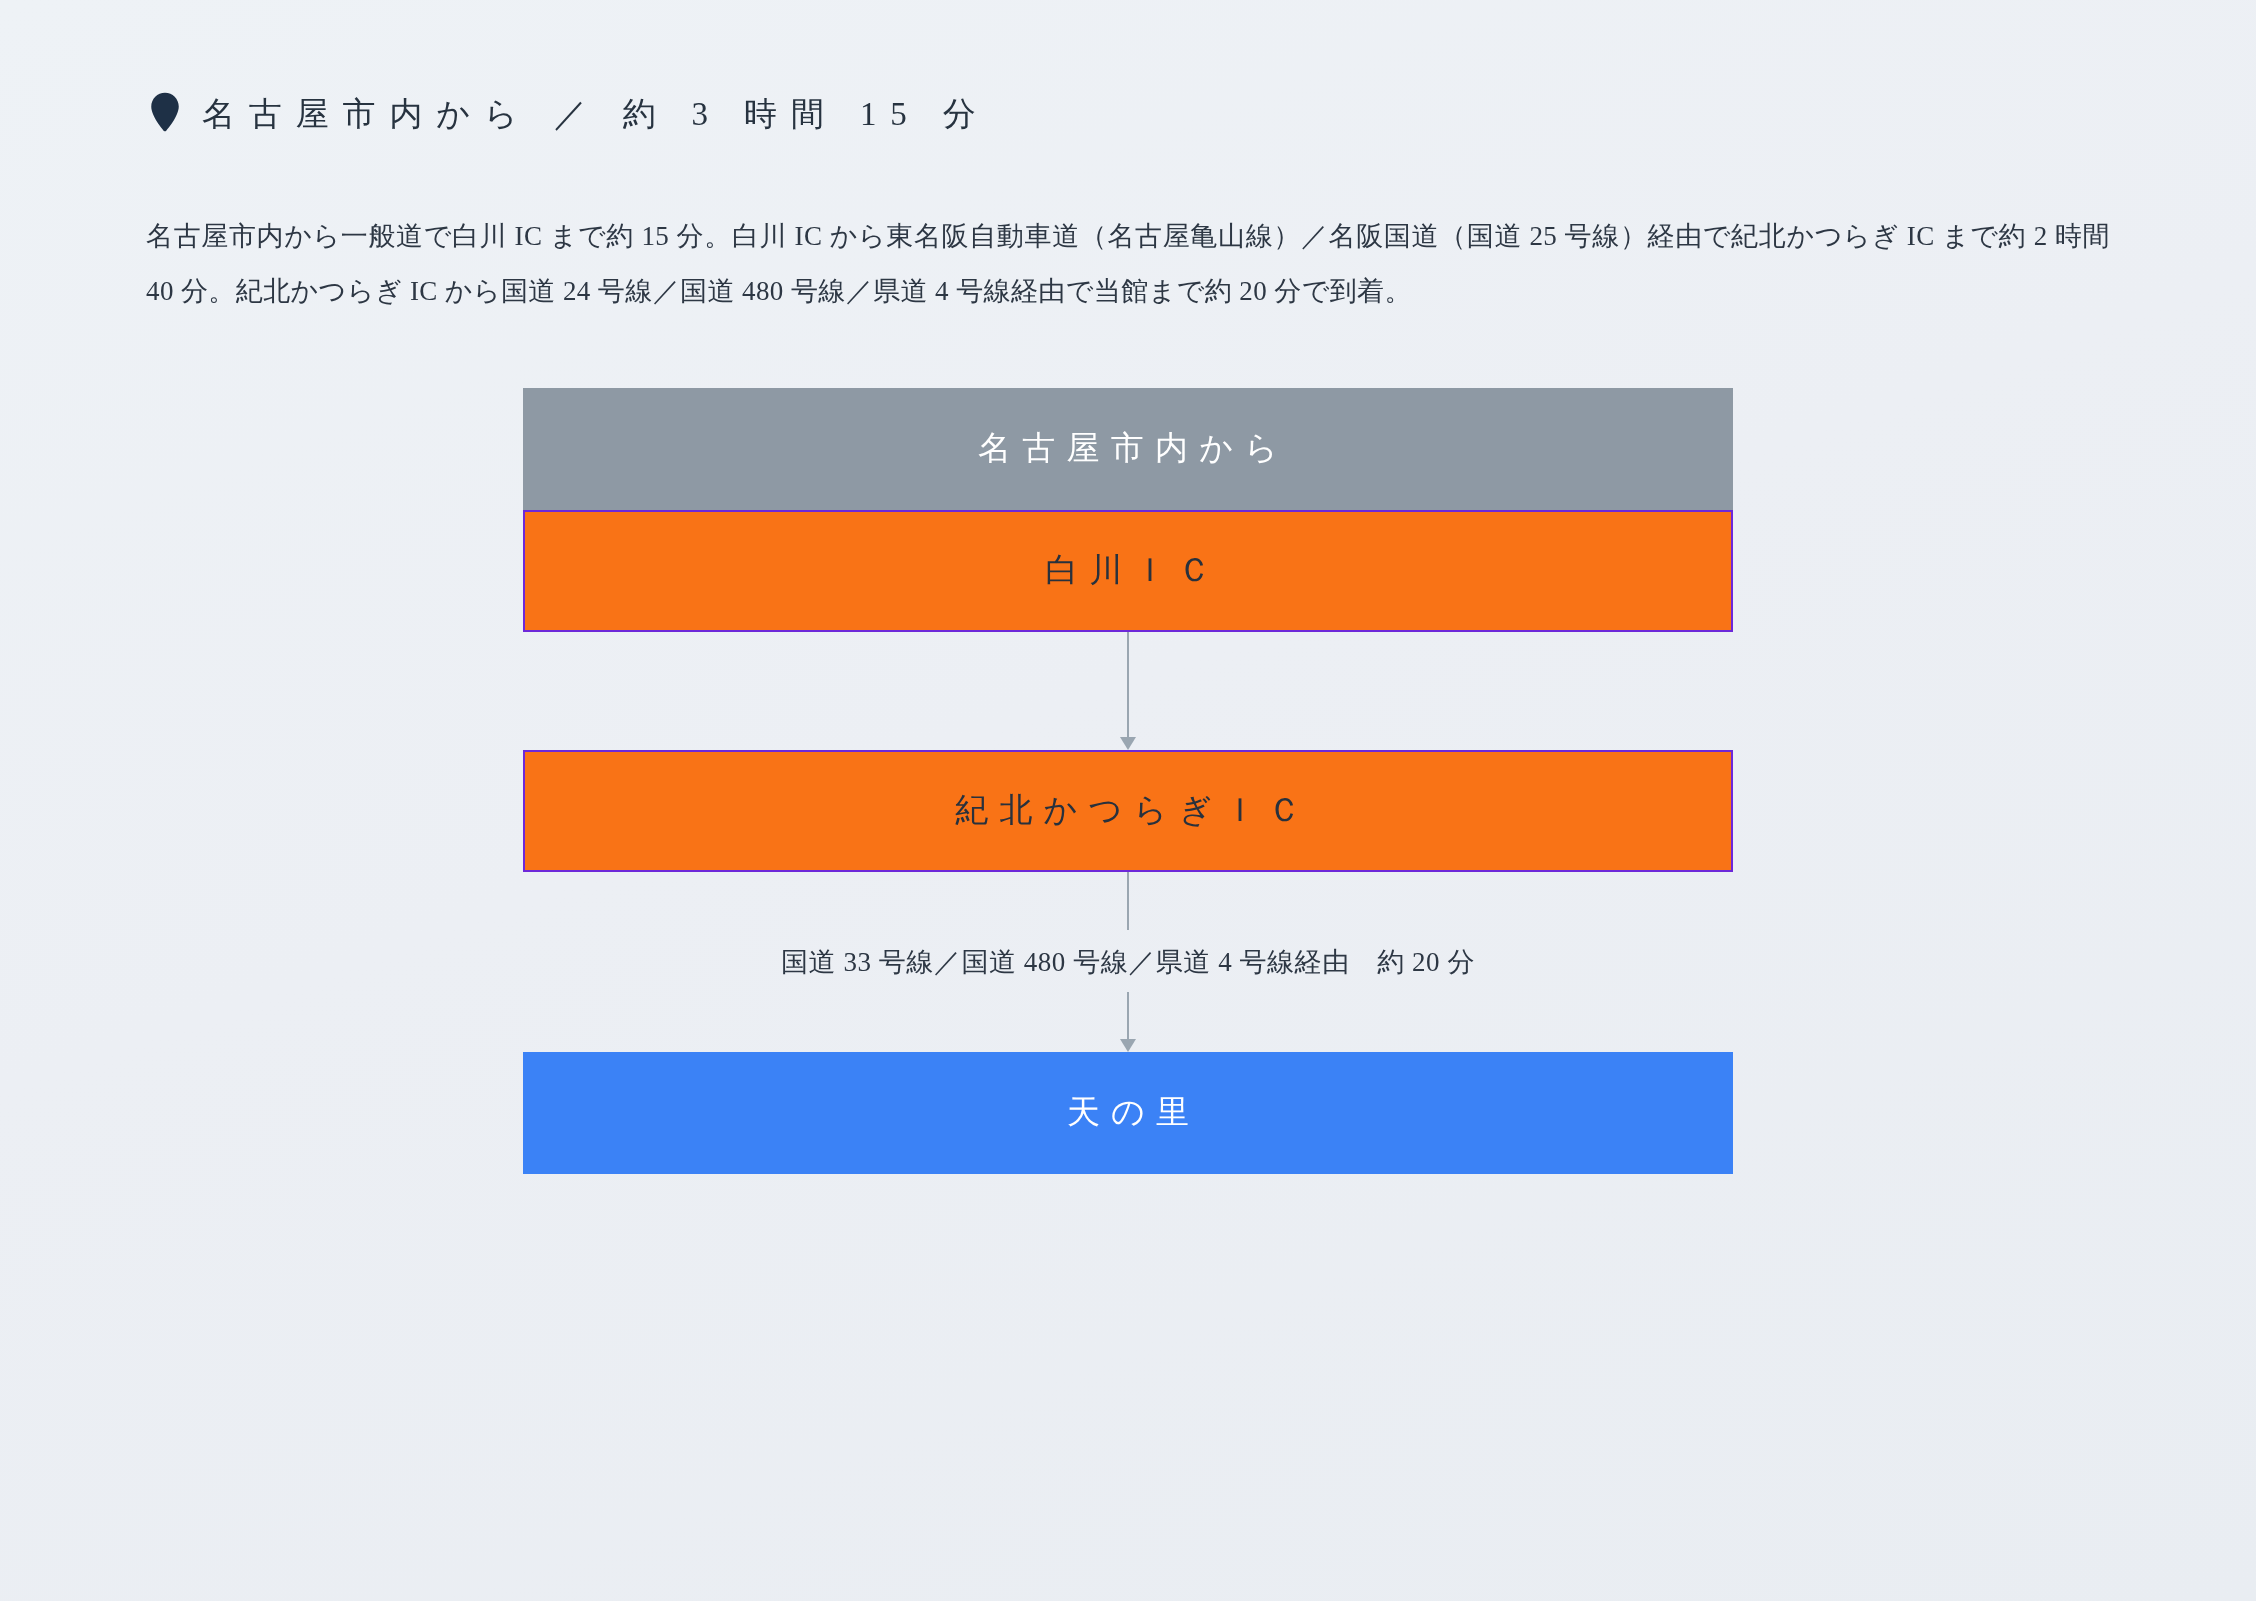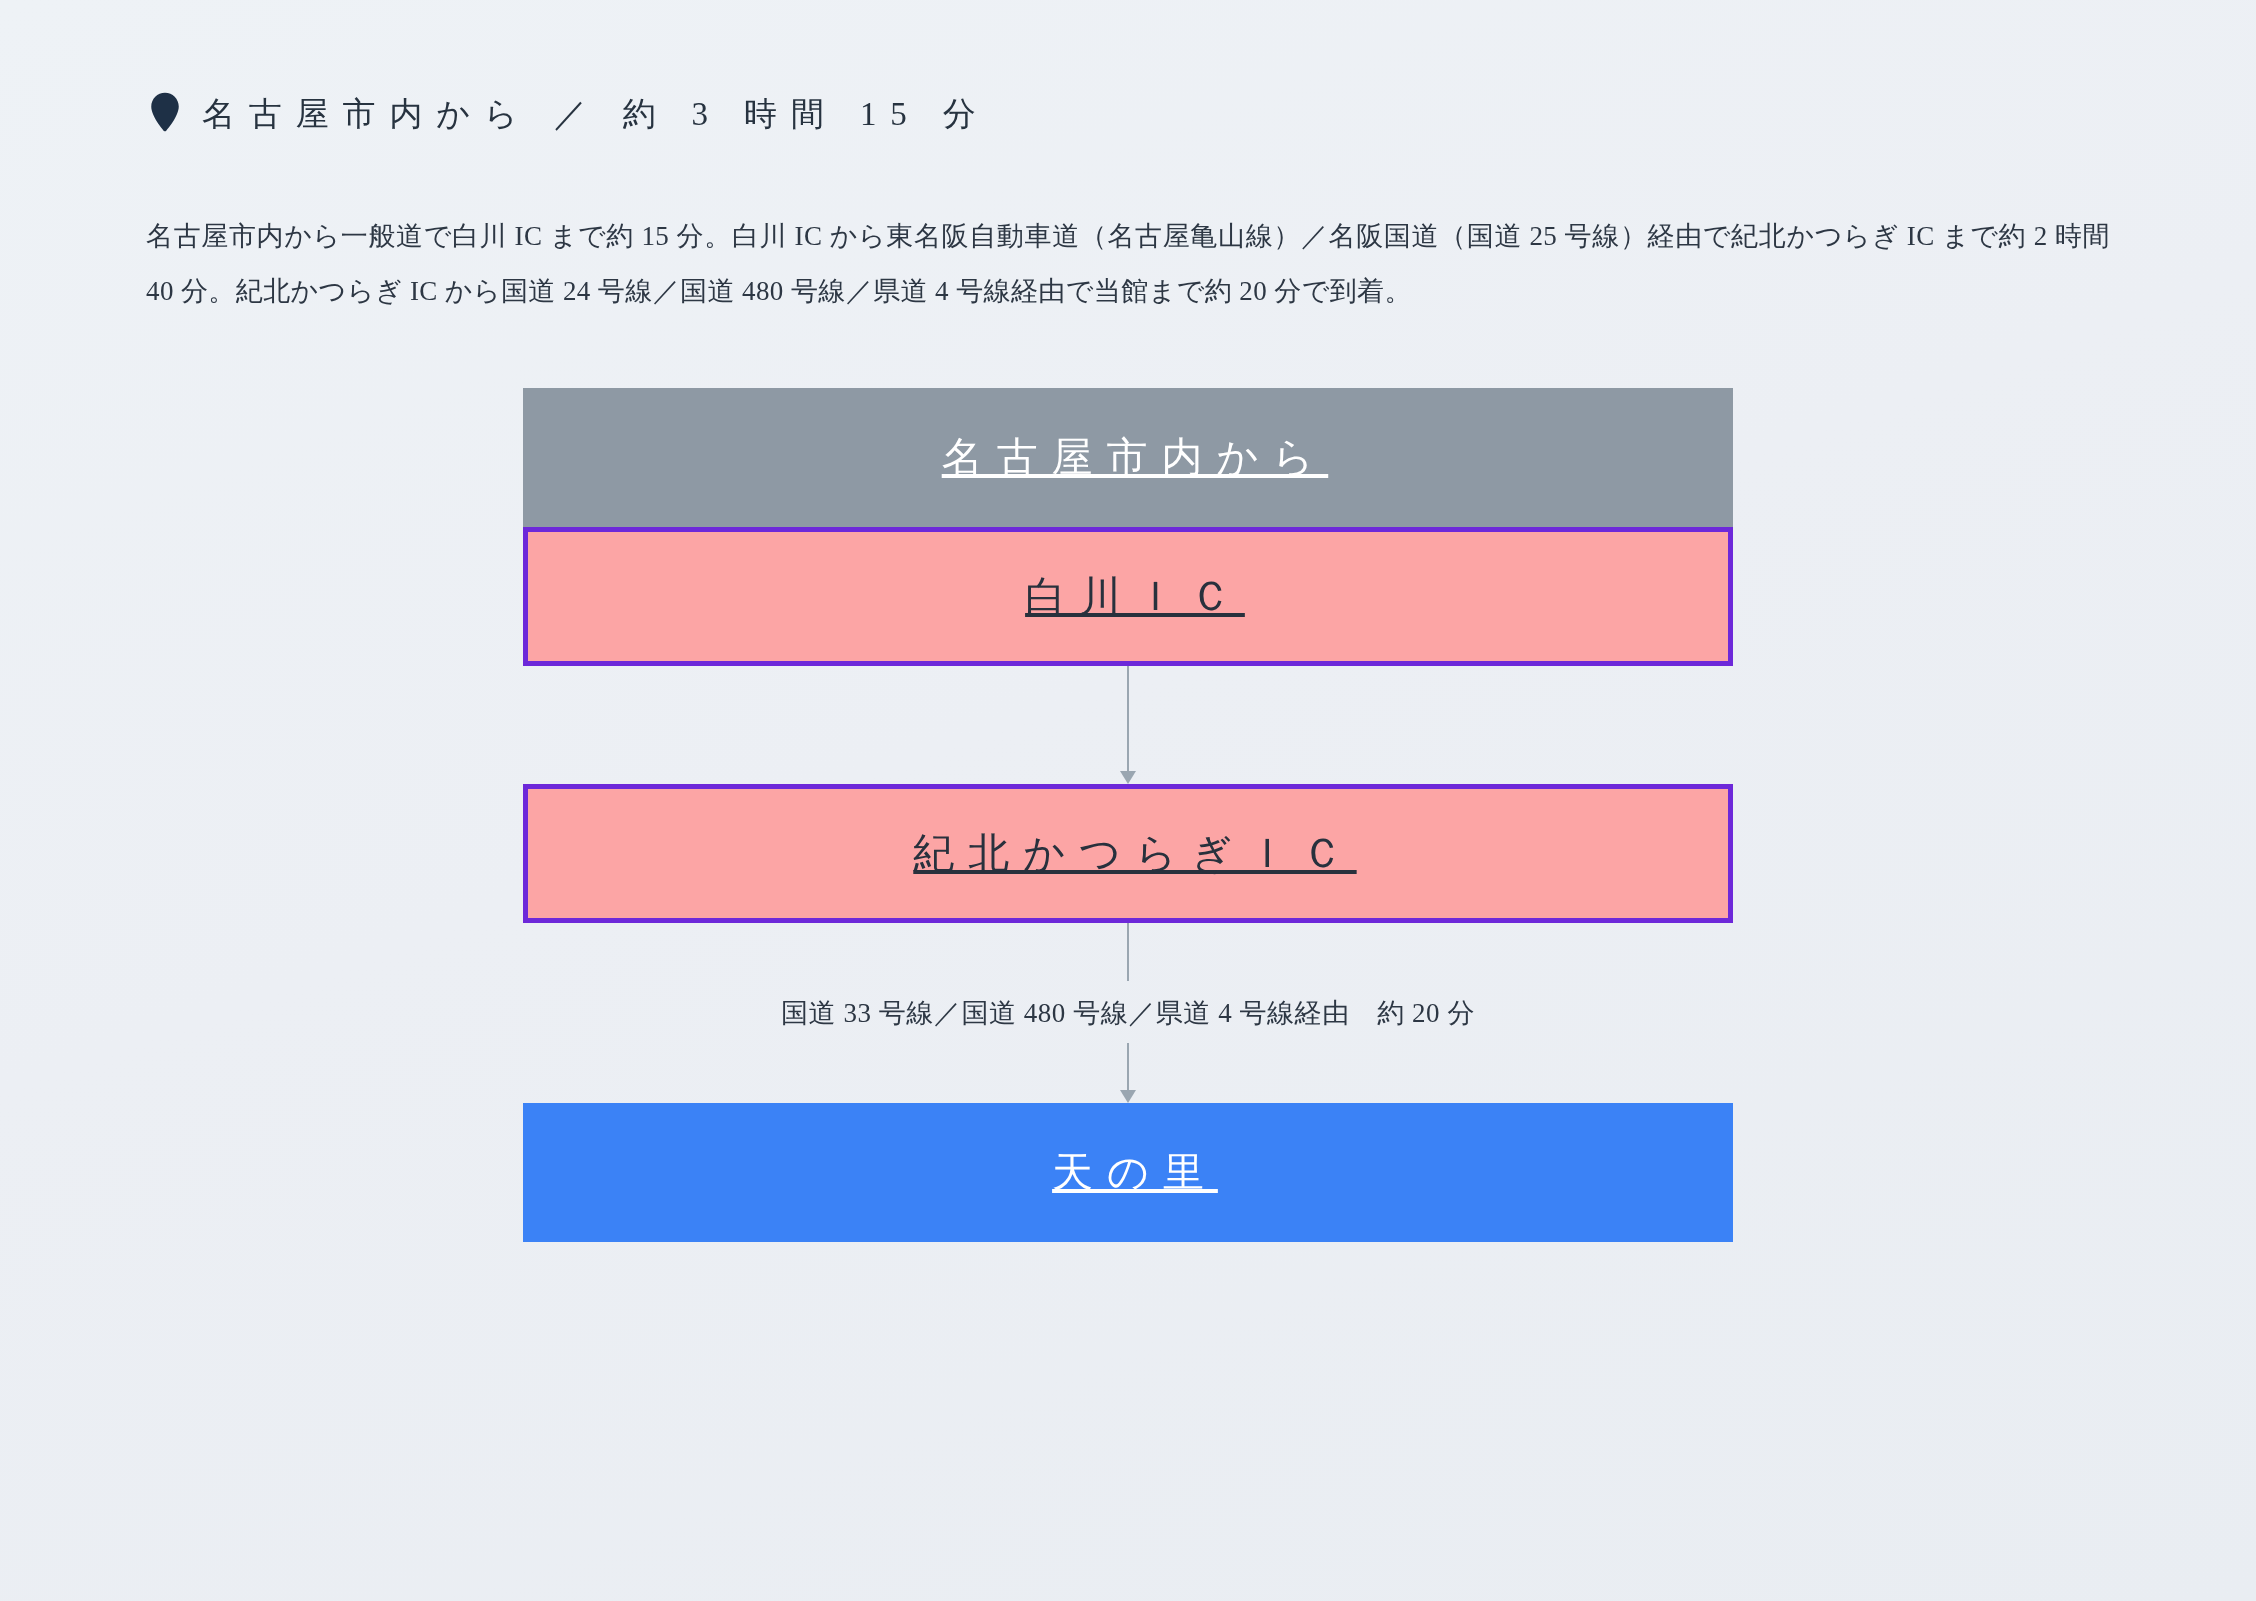--- a/index.html
+++ b/index.html
@@ -61,36 +61,35 @@
     margin: 68px auto 0 auto;
     width: 1210px;
     display: flex;
     flex-direction: column;
     align-items: center;
   }
 
   .node {
     width: 100%;
     box-sizing: border-box;
-    height: 139px;
+    height: 122px;
     display: flex;
     align-items: center;
     justify-content: center;
-    font-size: 41px;
+    font-size: 33px;
     letter-spacing: 0.34em;
     text-indent: 0.34em;
-    text-decoration: underline;
   }
   .node.start {
     background: #8e99a4;
     color: #ffffff;
   }
   .node.mid {
-    background: #fca5a5;
-    border: 5px solid #6d28d9;
+    background: #f97316;
+    border: 2px solid #6d28d9;
     color: #28313d;
   }
   .node.end {
     background: #3b82f6;
     color: #ffffff;
   }
 
   .connector {
     display: flex;
     flex-direction: column;

